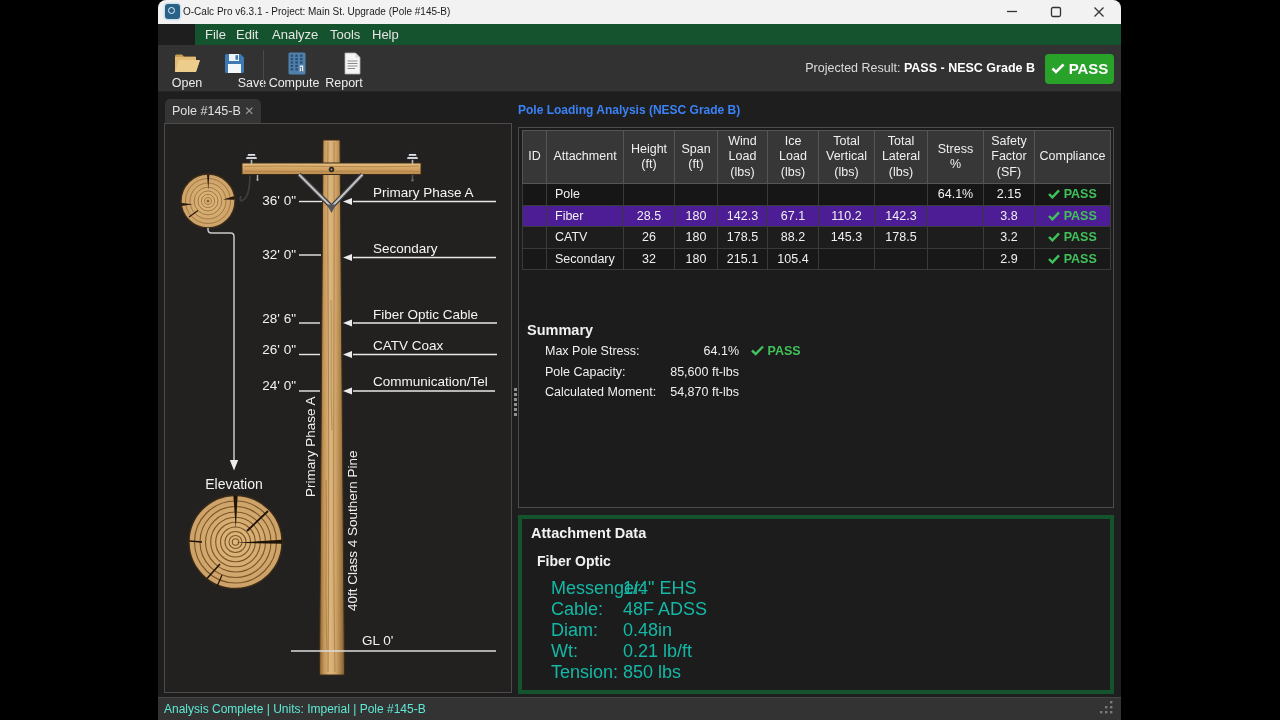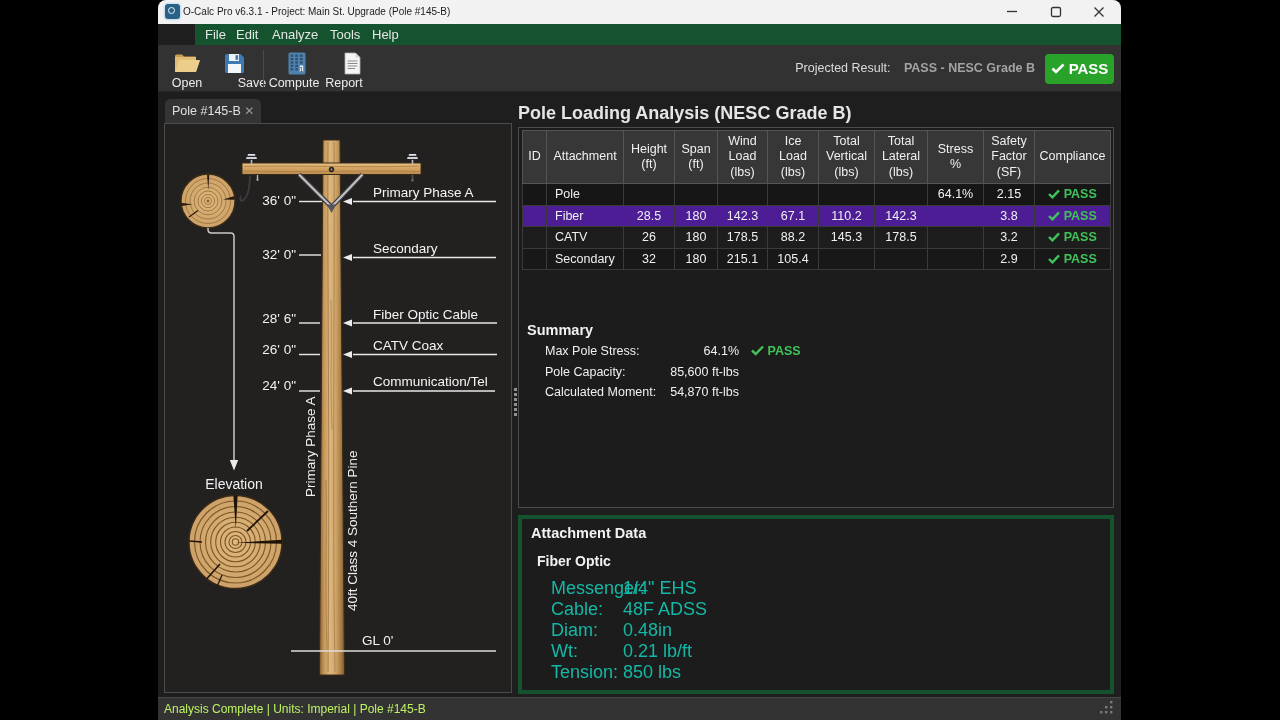--- a/index.html
+++ b/index.html
@@ -20,36 +20,36 @@
 
 #menubar { position:absolute; left:0; top:24px; width:963px; height:21px; background:#14532d;margin-left:37px; }
 .menuitem { position:absolute; top:0; height:21px; line-height:21px; font-size:13px; color:#e6e6e6; }
 
 #toolbar { position:absolute; left:0; top:45px; width:963px; height:47px; background:#323232;
   border-bottom:1px solid #262626; }
 .toollabel { position:absolute; font-size:12.5px; color:#ececec; text-align:center; top:31px; }
 #toolsep { position:absolute; left:105px; top:5px; width:1px; height:37px; background:#4a4a4a; }
 #projres { position:absolute; right:86px; top:0; height:47px; line-height:47px;
   font-size:12.5px; color:#dcdcdc; }
-#projres b { color:#a3a3a3; font-weight:bold;margin-left:10px; }
+#projres b { color:#ffffff; font-weight:bold; }
 #passbtn { position:absolute; left:887px; top:9px; width:69px; height:30px; background:#28a228;
   border-radius:4px; color:#fff; font-weight:bold; font-size:15px; text-align:center;
   line-height:30px; }
 
 #main { position:absolute; left:0; top:92px; width:963px; height:605px; background:#1e1e1e; }
 
 #tab { position:absolute; left:7px; top:7px; width:96px; height:25px; background:#343434;
   border-radius:5px 5px 0 0; font-size:12.5px; color:#e0e0e0; line-height:25px; }
 #tab span.x { color:#9a9a9a; font-size:12px; }
 #leftpanel { position:absolute; left:6px; top:31px; width:348px; height:570px;
   border:1px solid #4c4c4c; background:#232120; }
 
 .sdot { position:absolute; width:2.5px; height:2.5px; background:#909090; left:356px; }
 
-#rtitle { position:absolute; left:360px; top:11px; font-size:18px; font-weight:bold; color:#e5e5e5; }
+#rtitle { position:absolute; left:360px; top:11px; font-size:12px; font-weight:bold; color:#3b82f6; }
 #rpanel1 { position:absolute; left:360px; top:35px; width:596px; height:381px;
   border:1px solid #4c4c4c; background:#1c1c1c; }
 #rpanel2 { position:absolute; left:360px; top:423px; width:596px; height:179px;
   border:4px solid #14532d; background:#1c1c1c; }
 
 table { border-collapse:collapse; table-layout:fixed; position:absolute; left:3px; top:2px;
   width:588px; color:#f0f0f0; font-size:12.5px; }
 th { background:#373737; font-weight:normal; text-align:center; line-height:15.5px;
   border:1px solid #555; height:53px; padding:0; }
 td { border:1px solid #3a3a3a; height:21.5px; text-align:center; padding:0; overflow:hidden; }
@@ -65,21 +65,21 @@
 .srow { position:absolute; font-size:12.5px; width:560px; height:18px; }
 .srow .lab { position:absolute; left:18px; white-space:nowrap; }
 .srow .val { position:absolute; width:204px; left:8px; text-align:right; white-space:nowrap; }
 
 #rpanel2 h3 { position:absolute; left:9px; top:6px; font-size:14.5px; font-weight:bold; color:#f2f2f2; }
 #rpanel2 h4 { position:absolute; left:15px; top:34px; font-size:14px; font-weight:bold; color:#f2f2f2; }
 .arow { position:absolute; left:29px; font-size:18px; color:#14b8a6; width:400px; }
 .arow .av { position:absolute; left:72px; }
 
 #status { position:absolute; left:0; top:697px; width:963px; height:23px; background:#333;
-  border-top:1px solid #454545; font-size:12px; color:#bef264; line-height:22px; }
+  border-top:1px solid #454545; font-size:12px; color:#5eead4; line-height:22px; }
 </style>
 </head>
 <body>
 <div id="win">
   <div id="titlebar">
     <div id="appicon">
         <div class="ring"></div>
       </div>
     <div id="title-text">O-Calc Pro v6.3.1 - Project: Main St. Upgrade (Pole #145-B)</div>
     <svg class="winbtn" style="left:846px;" width="16" height="24" viewBox="0 0 16 24">

